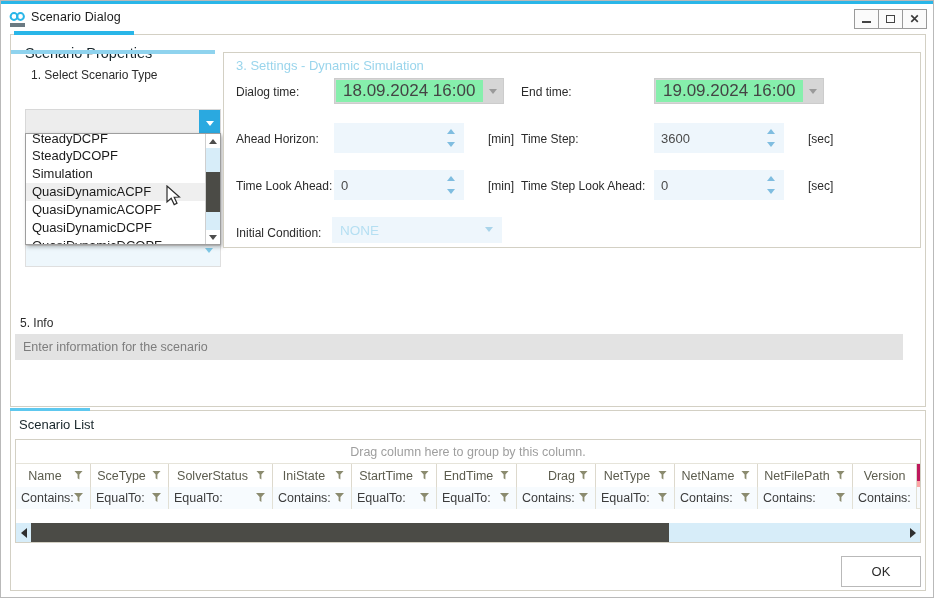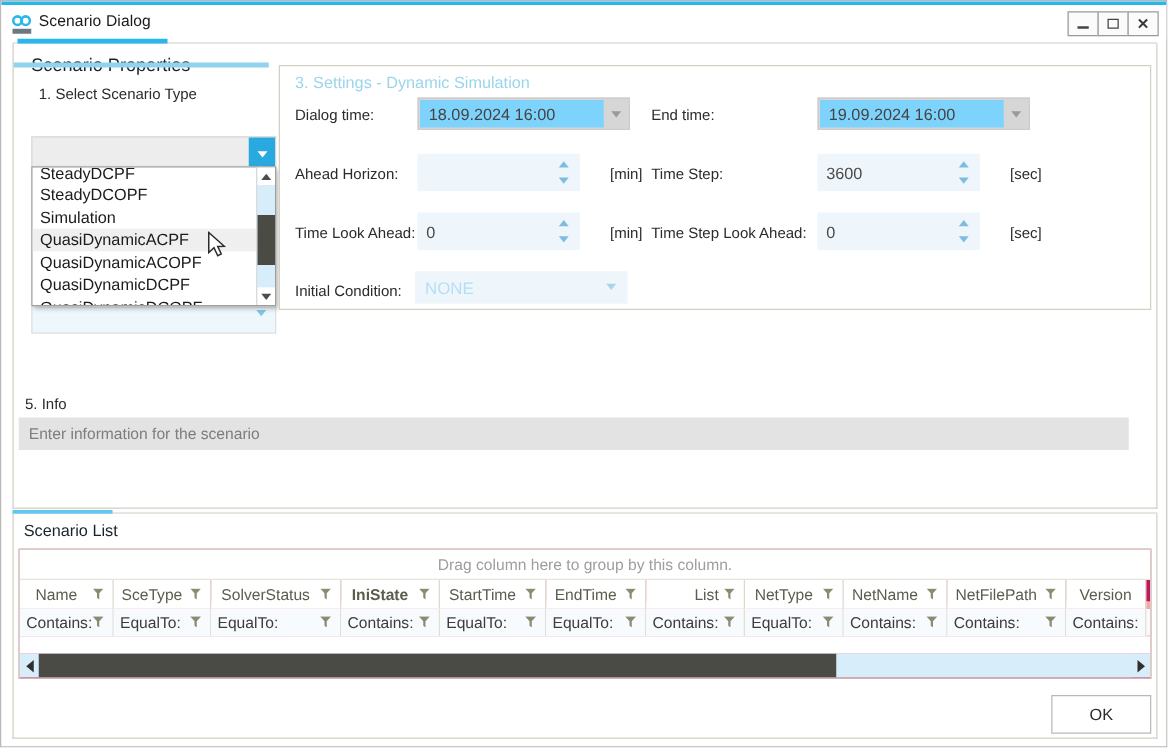--- a/index.html
+++ b/index.html
@@ -145,22 +145,22 @@
     position: absolute; font-size: 12px; color: #2b2b2b; white-space: nowrap; padding-left: 16px;
   }
 
   
   .dtp {
     position: absolute; height: 26px; background: #d6d6d6;
     border: 1px solid #cccccc; box-sizing: border-box;
   }
   .dtp .dtp-inner {
     position: absolute; left: 1px; top: 1px; right: 20px; bottom: 1px;
-    background: #7dd3fc; display: flex; align-items: center;
-    padding-left: 7px; font-size: 13px; color: #444; box-sizing: border-box;
+    background: #86efac; display: flex; align-items: center;
+    padding-left: 7px; font-size: 17px; color: #444; box-sizing: border-box;
   }
   .dtp .dtp-caret {
     position: absolute; right: 6px; top: 10px;
     width:0;height:0;border-left:4px solid transparent;border-right:4px solid transparent;border-top:5px solid #9a9a9a;
   }
 
   
   .spin {
     position: absolute; height: 30px; background: #eef6fc;
     border: none; box-sizing: border-box;
@@ -446,34 +446,34 @@
           <span class="gh-filter"><i class="funnel"></i></span>
         </div>
         <div class="gh-cell" style="width: 78px;">
           <span class="gh-label">SceType</span>
           <span class="gh-filter"><i class="funnel"></i></span>
         </div>
         <div class="gh-cell" style="width: 104px;">
           <span class="gh-label">SolverStatus</span>
           <span class="gh-filter"><i class="funnel"></i></span>
         </div>
-        <div class="gh-cell" style="width: 79px; font-weight: bold;">
+        <div class="gh-cell" style="width: 79px;">
           <span class="gh-label">IniState</span>
           <span class="gh-filter"><i class="funnel"></i></span>
         </div>
         <div class="gh-cell" style="width: 85px;">
           <span class="gh-label">StartTime</span>
           <span class="gh-filter"><i class="funnel"></i></span>
         </div>
         <div class="gh-cell" style="width: 80px;">
           <span class="gh-label">EndTime</span>
           <span class="gh-filter"><i class="funnel"></i></span>
         </div>
         <div class="gh-cell" style="width: 79px;">
-          <span class="gh-label" style="text-align: right;">List</span>
+          <span class="gh-label" style="text-align: right;">Drag</span>
           <span class="gh-filter"><i class="funnel"></i></span>
         </div>
         <div class="gh-cell" style="width: 79px;">
           <span class="gh-label">NetType</span>
           <span class="gh-filter"><i class="funnel"></i></span>
         </div>
         <div class="gh-cell" style="width: 83px;">
           <span class="gh-label">NetName</span>
           <span class="gh-filter"><i class="funnel"></i></span>
         </div>

